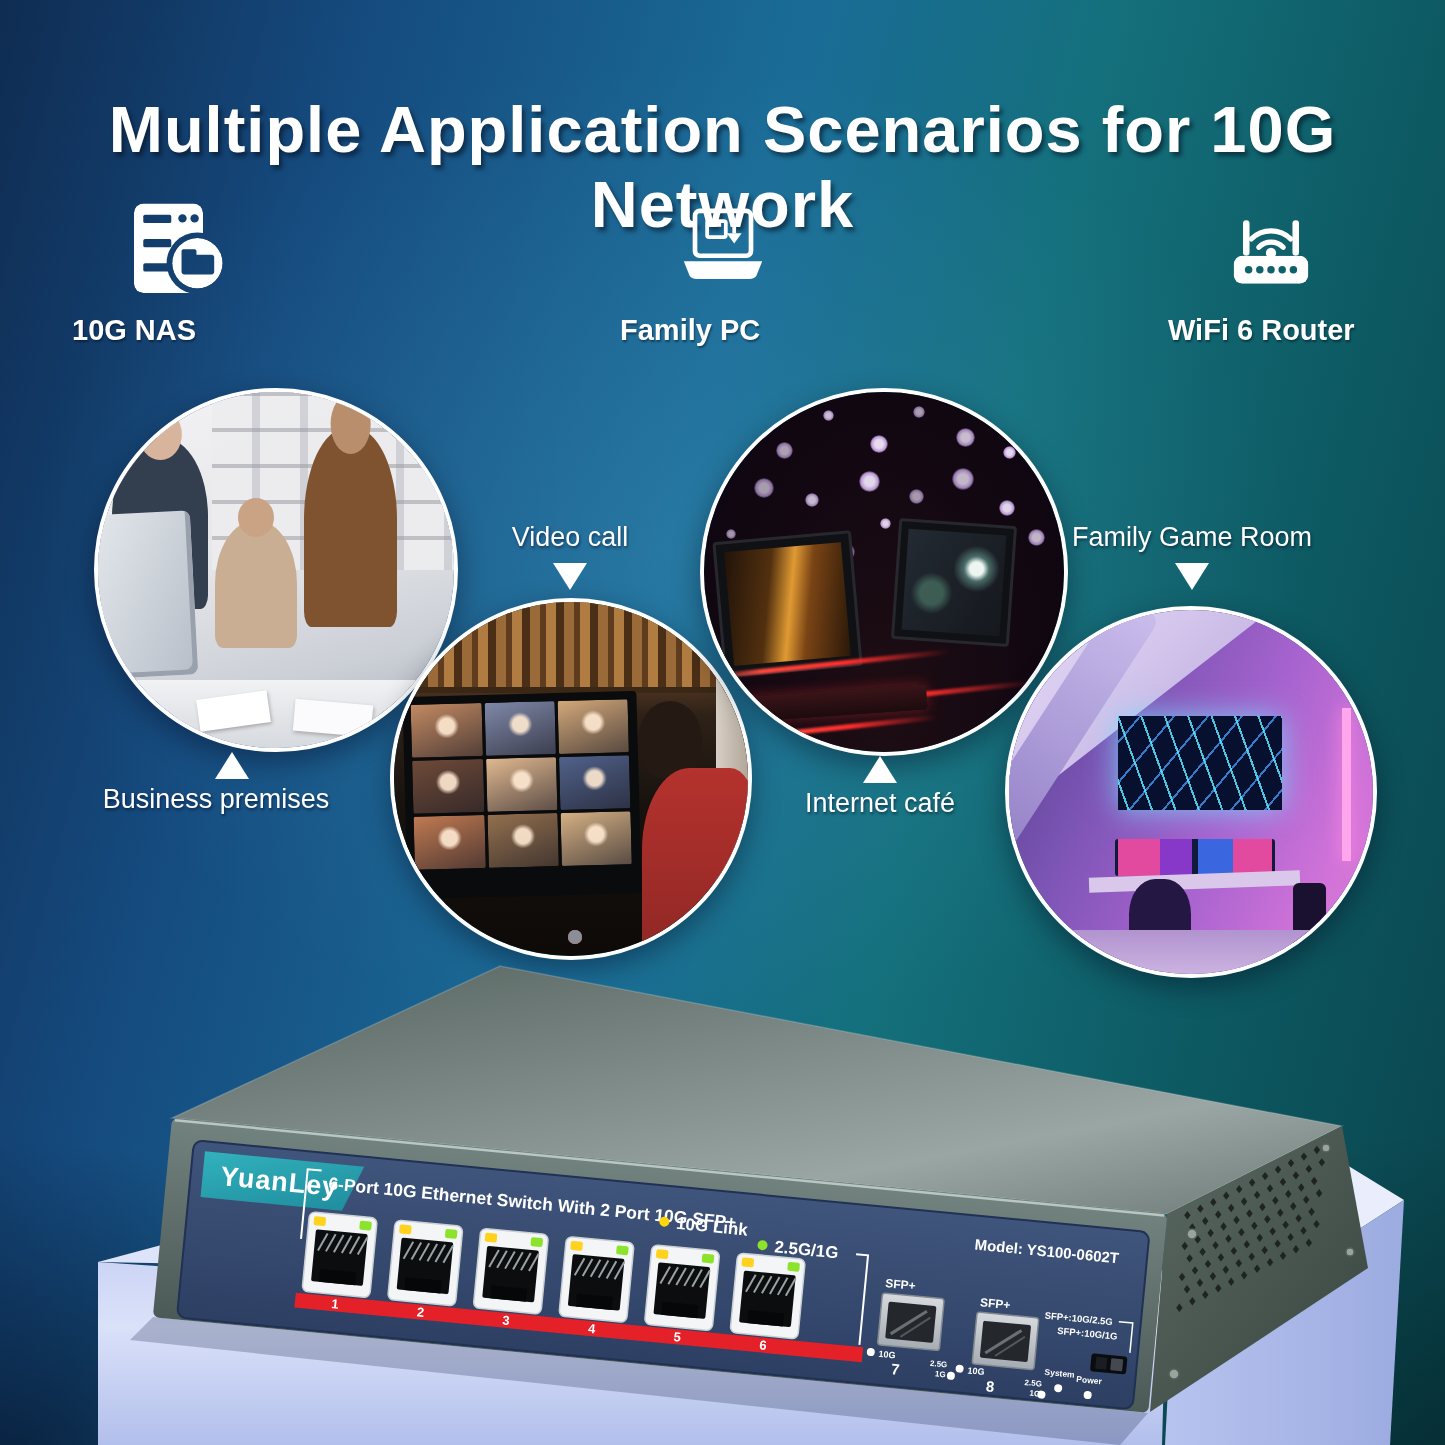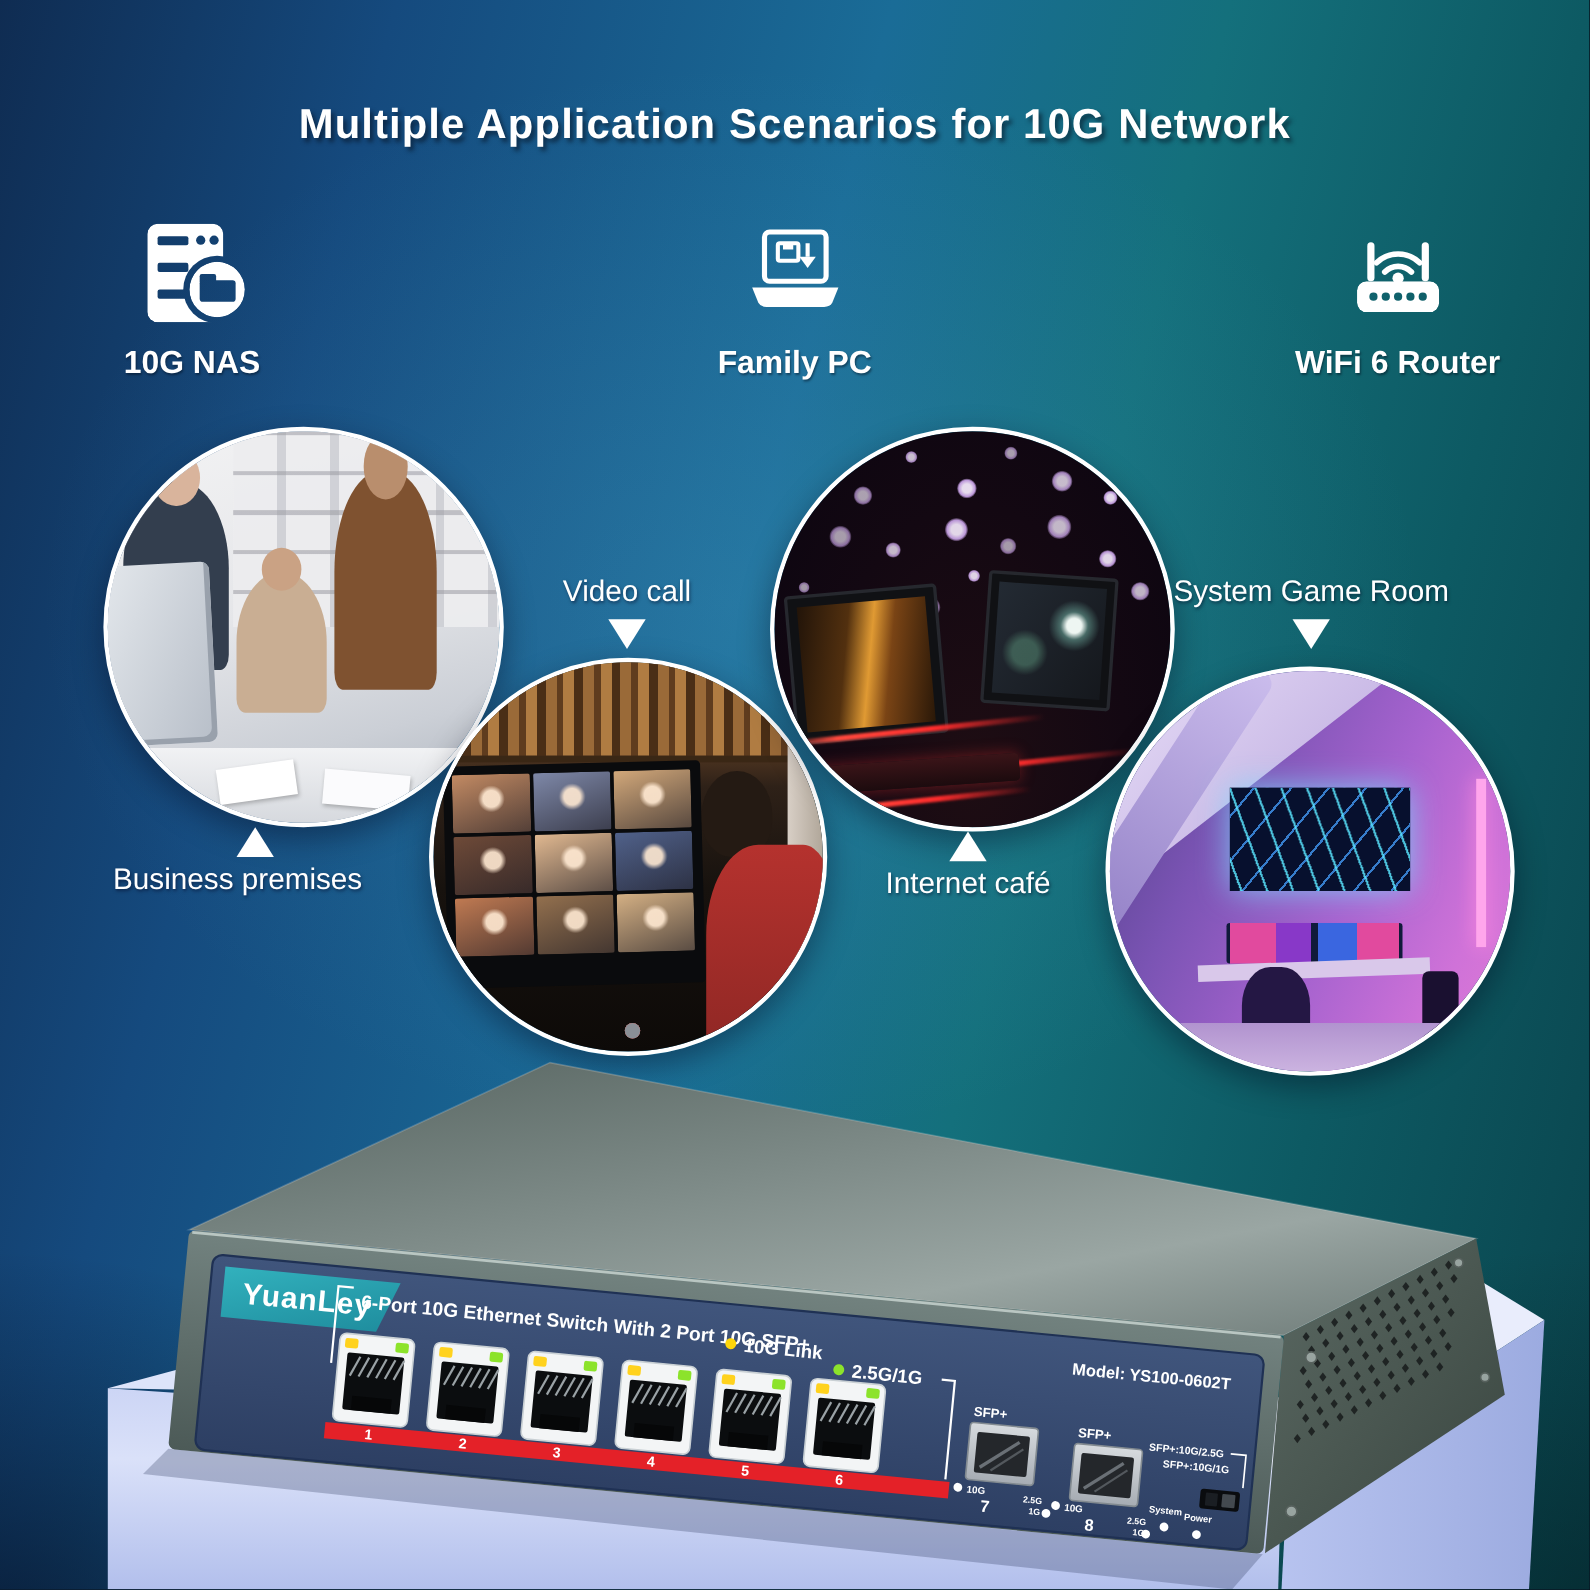--- a/index.html
+++ b/index.html
@@ -4,23 +4,23 @@
 <style>
   html,body{margin:0;padding:0;background:#08131f;}
   .stage{position:relative;width:1445px;height:1445px;overflow:hidden;
     font-family:"Liberation Sans",sans-serif;
     background:
       radial-gradient(900px 700px at 46% 38%, rgba(90,170,210,0.20), rgba(0,0,0,0) 70%),
       radial-gradient(760px 560px at 0% 102%, rgba(3,10,26,0.65), rgba(0,0,0,0) 60%),
       radial-gradient(820px 620px at 102% 104%, rgba(2,26,30,0.6), rgba(0,0,0,0) 60%),
       linear-gradient(104deg,#0f2c52 0%,#154a7e 20%,#1a6c97 45%,#14707c 62%,#0d5a63 80%,#0a434c 100%);}
   .main-title{position:absolute;top:92px;left:0;right:0;text-align:center;color:#fff;
-    font-size:38px;font-weight:bold;letter-spacing:1px;text-shadow:3px 4px 4px rgba(5,15,30,.55);}
+    font-size:65px;font-weight:bold;letter-spacing:1px;text-shadow:3px 4px 4px rgba(5,15,30,.55);}
   .scenarios{position:absolute;top:196px;left:72px;right:72px;display:flex;justify-content:space-between;}
-  .scenario{width:205px;text-align:center;}
+  .scenario{width:205px;}
   .scenario svg{display:block;margin:0 auto;}
   .scenario-label{margin-top:6px;color:#fff;font-size:29px;font-weight:600;text-shadow:1px 2px 2px rgba(0,10,25,.45);white-space:nowrap;}
   .photo{position:absolute;border-radius:50%;border:4px solid #fff;overflow:hidden;box-shadow:0 10px 28px rgba(0,0,20,.38);}
   .photo *{position:absolute;}
   .circle-label{position:absolute;transform:translateX(-50%);color:#fff;font-size:27px;font-weight:500;
     text-shadow:1px 2px 3px rgba(0,0,30,.5);white-space:nowrap;}
   .tri{position:absolute;width:0;height:0;transform:translateX(-50%);}
   .tri-up{border-left:17px solid transparent;border-right:17px solid transparent;border-bottom:27px solid #fff;}
   .tri-down{border-left:17px solid transparent;border-right:17px solid transparent;border-top:27px solid #fff;}
   
@@ -231,21 +231,21 @@
     <div class="gr-pillar"></div>
     <div class="gr-floor"></div>
   </div>
 
   <div class="tri tri-up" style="left:232px;top:752px;"></div>
   <div class="circle-label" style="left:216px;top:784px;">Business premises</div>
   <div class="circle-label" style="left:570px;top:522px;">Video call</div>
   <div class="tri tri-down" style="left:570px;top:563px;"></div>
   <div class="tri tri-up" style="left:880px;top:756px;"></div>
   <div class="circle-label" style="left:880px;top:788px;">Internet café</div>
-  <div class="circle-label" style="left:1192px;top:522px;">System Game Room</div>
+  <div class="circle-label" style="left:1192px;top:522px;">Family Game Room</div>
   <div class="tri tri-down" style="left:1192px;top:563px;"></div>
 
   <svg class="switch-scene" width="1445" height="545" viewBox="0 0 1445 545">
     <defs>
       <linearGradient id="gTop" x1="0" y1="0" x2="0.9" y2="1">
         <stop offset="0" stop-color="#55635f"></stop>
           <stop offset="0.45" stop-color="#7e8b88"></stop>
         <stop offset="0.75" stop-color="#9aa6a3"></stop>
           <stop offset="1" stop-color="#74817e"></stop>
       </linearGradient>

